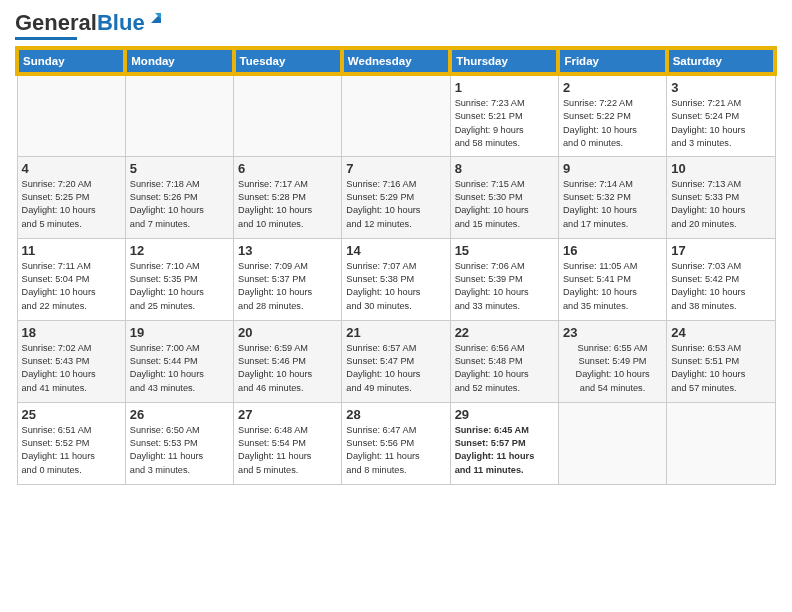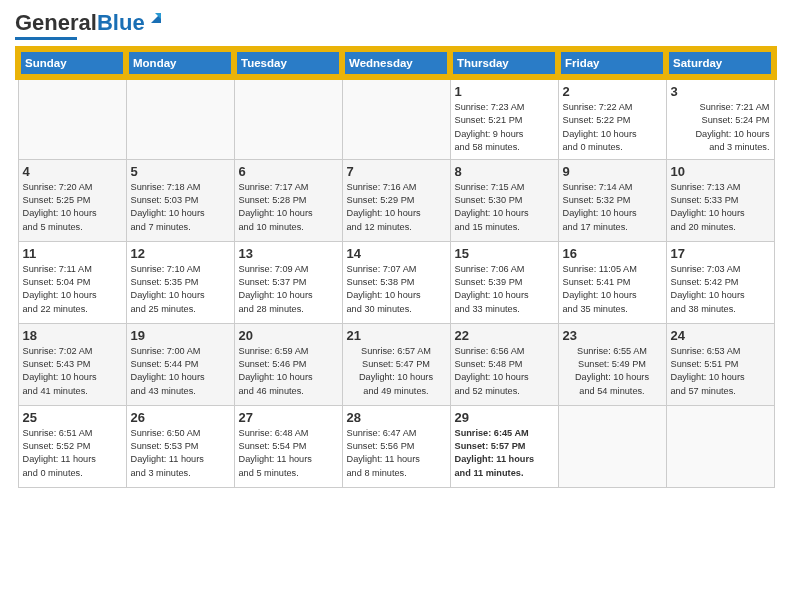--- a/index.html
+++ b/index.html
@@ -38,21 +38,21 @@
       border-collapse: collapse;
       table-layout: fixed;
     }
     thead tr th {
       background: #2a7cc7;
       color: #fff;
       font-size: 11.5px;
       font-weight: bold;
       padding: 5px 4px;
       text-align: left;
-      border: 6px solid #eab308;
+      border: 4px solid #eab308;
     }
     tbody tr td {
       border: 1px solid #ccc;
       vertical-align: top;
       padding: 4px 4px;
       font-size: 9.5px;
       color: #222;
       height: 82px;
       background: #fff;
     }
@@ -132,38 +132,38 @@
           </td>
           <td>
             <span class="day-number">2</span>
             <div class="day-info" style="white-space: pre-line;">Sunrise: 7:22 AM
 Sunset: 5:22 PM
 Daylight: 10 hours
 and 0 minutes.</div>
           </td>
           <td>
             <span class="day-number">3</span>
-            <div class="day-info" style="white-space: pre-line; text-align: right;">Sunrise: 7:21 AM
+            <div class="day-info" style="white-space: pre-line;">Sunrise: 7:21 AM
 Sunset: 5:24 PM
 Daylight: 10 hours
 and 3 minutes.</div>
           </td>
         </tr>
         <tr>
           <td>
             <span class="day-number">4</span>
             <div class="day-info" style="white-space: pre-line;">Sunrise: 7:20 AM
 Sunset: 5:25 PM
 Daylight: 10 hours
 and 5 minutes.</div>
           </td>
           <td>
             <span class="day-number">5</span>
             <div class="day-info" style="white-space: pre-line;">Sunrise: 7:18 AM
-Sunset: 5:03 PM
+Sunset: 5:26 PM
 Daylight: 10 hours
 and 7 minutes.</div>
           </td>
           <td>
             <span class="day-number">6</span>
             <div class="day-info" style="white-space: pre-line;">Sunrise: 7:17 AM
 Sunset: 5:28 PM
 Daylight: 10 hours
 and 10 minutes.</div>
           </td>
@@ -264,21 +264,21 @@
           </td>
           <td>
             <span class="day-number">20</span>
             <div class="day-info" style="white-space: pre-line;">Sunrise: 6:59 AM
 Sunset: 5:46 PM
 Daylight: 10 hours
 and 46 minutes.</div>
           </td>
           <td>
             <span class="day-number">21</span>
-            <div class="day-info" style="white-space: pre-line; text-align: center;">Sunrise: 6:57 AM
+            <div class="day-info" style="white-space: pre-line;">Sunrise: 6:57 AM
 Sunset: 5:47 PM
 Daylight: 10 hours
 and 49 minutes.</div>
           </td>
           <td>
             <span class="day-number">22</span>
             <div class="day-info" style="white-space: pre-line;">Sunrise: 6:56 AM
 Sunset: 5:48 PM
 Daylight: 10 hours
 and 52 minutes.</div>

